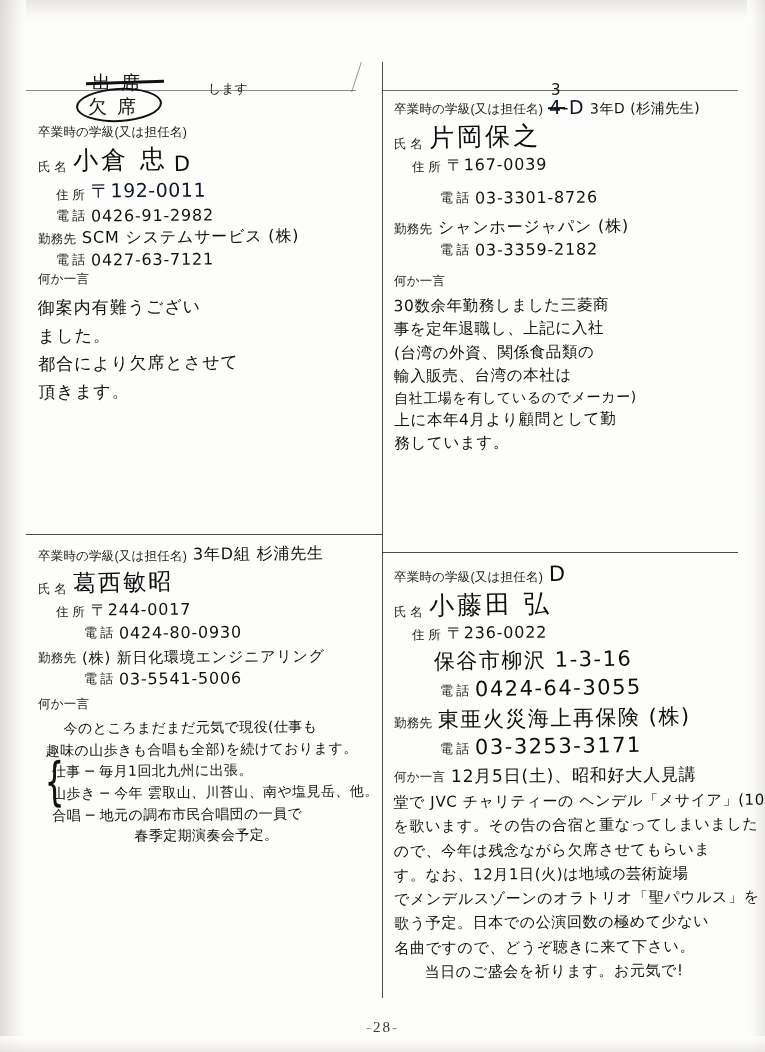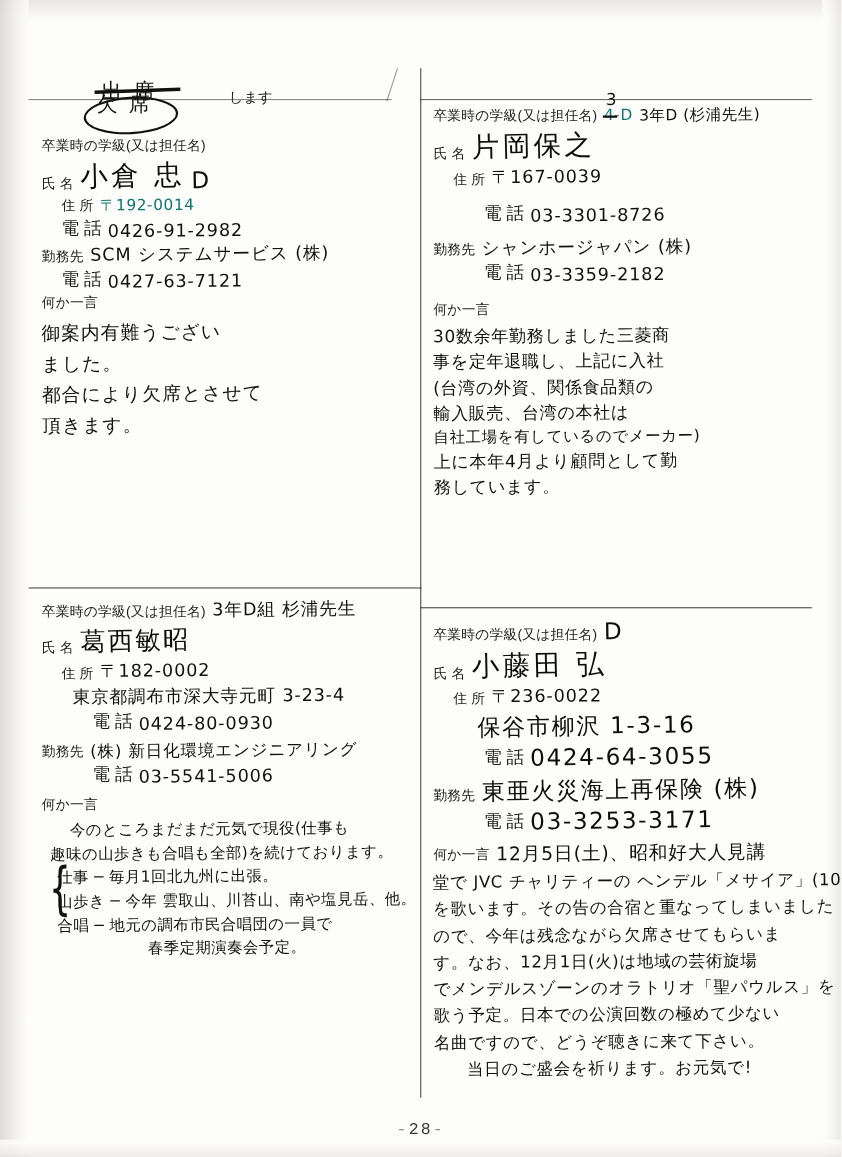--- a/index.html
+++ b/index.html
@@ -118,22 +118,22 @@
 
   
   .lbl {
     font-family: "Liberation Sans", sans-serif;
     font-size: 12.5px;
     color: #1c1c1c;
     letter-spacing: .2px;
     white-space: nowrap;
   }
   .lbl-sm {
-    font-family: Liberation Sans, sans-serif;
-    font-size: 16px;
+    font-family: Liberation Serif, serif;
+    font-size: 13px;
     color: #1c1c1c;
     white-space: nowrap;
   }
   .row {
     display: flex;
     align-items: flex-end;
     gap: 6px;
     margin-bottom: 2px;
   }
   .row-ind {
@@ -146,22 +146,22 @@
     font-family: "DejaVu Sans", sans-serif;
     font-size: 16px;
     color: #111;
     letter-spacing: .8px;
     transform: rotate(-0.5deg);
     display: inline-block;
     white-space: nowrap;
   }
   .hw-xs {
     font-family: "DejaVu Sans", sans-serif;
-    font-size: 14px;
-    color: #0f766e;
+    font-size: 19px;
+    color: #0f172a;
     letter-spacing: .5px;
     transform: rotate(-0.4deg);
     display: inline-block;
     white-space: nowrap;
   }
   .hw-name {
     font-family: "DejaVu Sans", sans-serif;
     font-size: 25px;
     color: #0d0d0d;
     letter-spacing: 3px;
@@ -222,21 +222,21 @@
     color: #111;
   }
   .opt-attend { left: 6px; top: 0; }
   .opt-attend .strike {
     position: absolute;
     left: -6px; top: 11px;
     width: 78px; height: 3px;
     background: #111;
     transform: rotate(-2deg);
   }
-  .opt-absent { left: 2px; top: 12px; text-align: right; }
+  .opt-absent { left: 2px; top: 24px; text-align: right; }
   .circle-mark {
     position: absolute;
     left: -10px; top: 18px;
     width: 82px; height: 30px;
     border: 2.5px solid #111;
     border-radius: 50%;
     transform: rotate(-3deg);
   }
   .choice .tail {
     position: absolute;
@@ -259,21 +259,21 @@
     line-height: .72;
     color: #111;
     transform: scaleX(.6);
   }
 
   .page-number {
     position: absolute;
     left: 0; right: 0;
     bottom: 16px;
     text-align: center;
-    font-family: Liberation Mono, monospace;
+    font-family: Liberation Serif, serif;
     font-size: 15px;
     letter-spacing: 2px;
     color: #3a3a3a;
   }
   .pn-dash { color: #8a8a8a; }
 
   .teacher-note {
     font-family: "DejaVu Sans", sans-serif;
     font-size: 14px;
     letter-spacing: .5px;
@@ -343,21 +343,21 @@
         </div>
 
         <div class="row">
           <span class="lbl">氏 名</span>
           <span class="hw-name">小倉 忠</span>
           <span class="hw-big">D</span>
         </div>
 
         <div class="row">
           <span class="lbl row-ind">住 所</span>
-          <span class="hw-xs">〒192-0014</span>
+          <span class="hw-xs">〒192-0011</span>
         </div>
 
         <div class="row row-ind">
           <span class="lbl-sm">電 話</span>
           <span class="hw-sm">0426-91-2982</span>
         </div>
 
         <div class="row">
           <span class="lbl">勤務先</span>
           <span class="hw-sm">SCM システムサービス (株)</span>
@@ -440,24 +440,21 @@
           <span class="hw-sm">3年D組 杉浦先生</span>
         </div>
 
         <div class="row">
           <span class="lbl">氏 名</span>
           <span class="hw-name" style="font-size:23px;letter-spacing:2px;">葛西敏昭</span>
         </div>
 
         <div class="row">
           <span class="lbl row-ind">住 所</span>
-          <span class="hw-sm">〒182-0002</span>
-        </div>
-        <div class="row" style="padding-left:28px;">
-          <span class="hw-sm">東京都調布市深大寺元町 3-23-4</span>
+          <span class="hw-sm">〒244-0017</span>
         </div>
 
         <div class="row row-ind2">
           <span class="lbl-sm">電 話</span>
           <span class="hw-sm">0424-80-0930</span>
         </div>
 
         <div class="row" style="margin-top:6px;">
           <span class="lbl">勤務先</span>
           <span class="hw-sm" style="font-size:15px;">(株) 新日化環境エンジニアリング</span>

